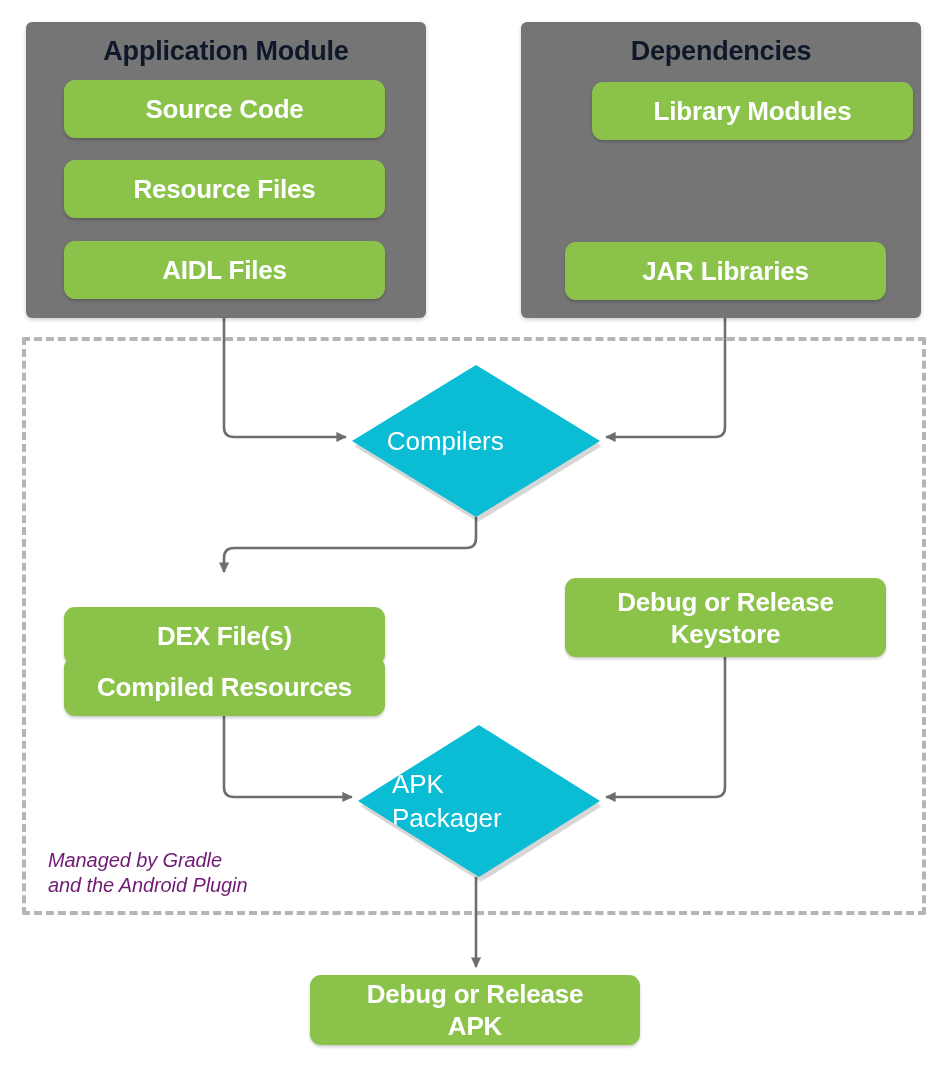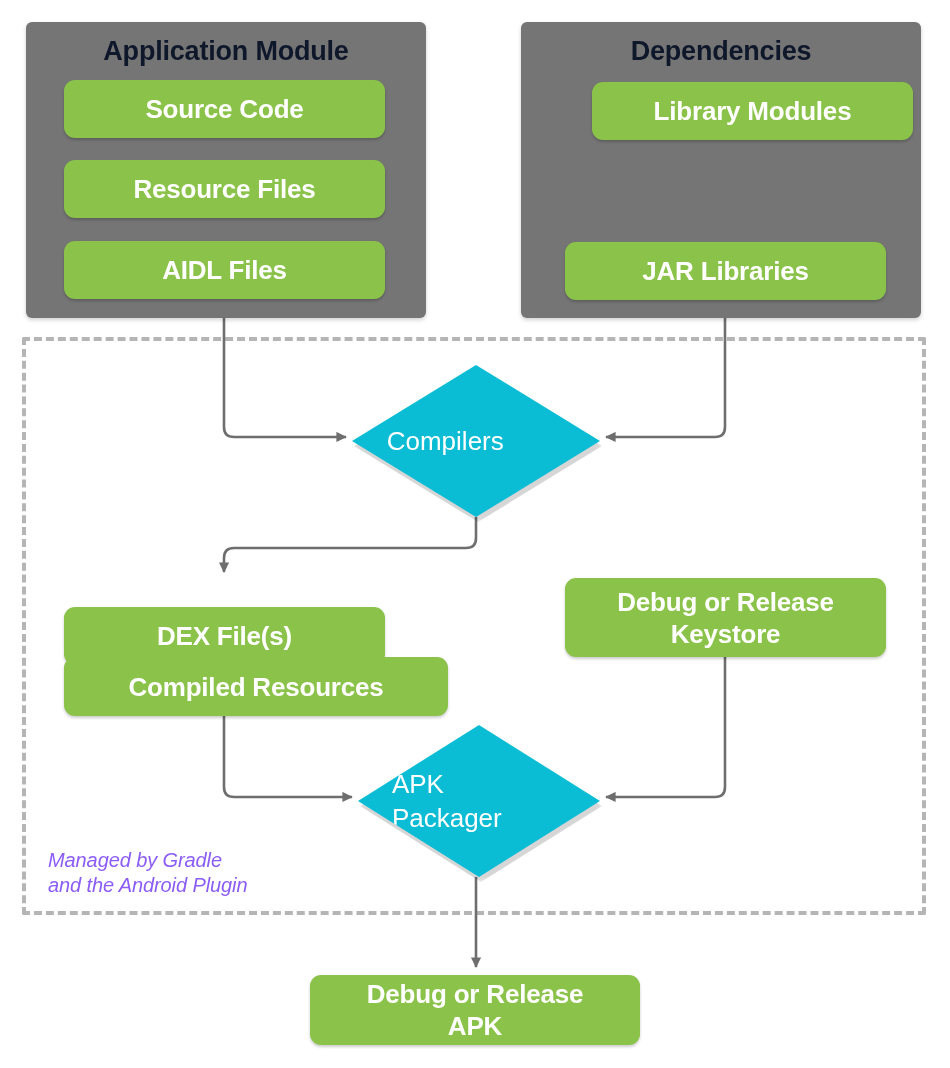--- a/index.html
+++ b/index.html
@@ -97,21 +97,21 @@
   
   .dashed-region {
     position: absolute;
     box-sizing: border-box;
     border: 4px dashed #B5B5B5;
     border-radius: 2px;
     background: transparent;
   }
   .managed-note {
     position: absolute;
-    color: #8b5cf6;
+    color: #701a75;
     font-size: 20px;
     font-style: italic;
     line-height: 25px;
     white-space: pre-line;
     letter-spacing: -0.1px;
   }
 </style>
 </head>
 <body>
 
@@ -166,21 +166,21 @@
   </div>
 
   <div class="diamond-shadow" style="left:354px; top:370px; width:248px; height:152px;"></div>
   <div class="diamond" style="left:352px; top:365px; width:248px; height:152px;">
     <span>Compilers</span>
   </div>
 
   <div class="item-box" style="left:64px; top:580px; width:321px; height:58px;margin-top:27px;">
     <span>DEX File(s)</span>
   </div>
-  <div class="item-box" style="left:64px; top:657px; width:384px; height:59px;">
+  <div class="item-box" style="left:64px; top:657px; width:321px; height:59px;">
     <span>Compiled Resources</span>
   </div>
 
   <div class="item-box" style="left:565px; top:578px; width:321px; height:79px;">
     <span style="white-space: pre-line;">Debug or Release
 Keystore</span>
   </div>
 
   <div class="diamond-shadow" style="left:360px; top:730px; width:242px; height:152px;"></div>
   <div class="diamond" style="left:358px; top:725px; width:242px; height:152px;">

